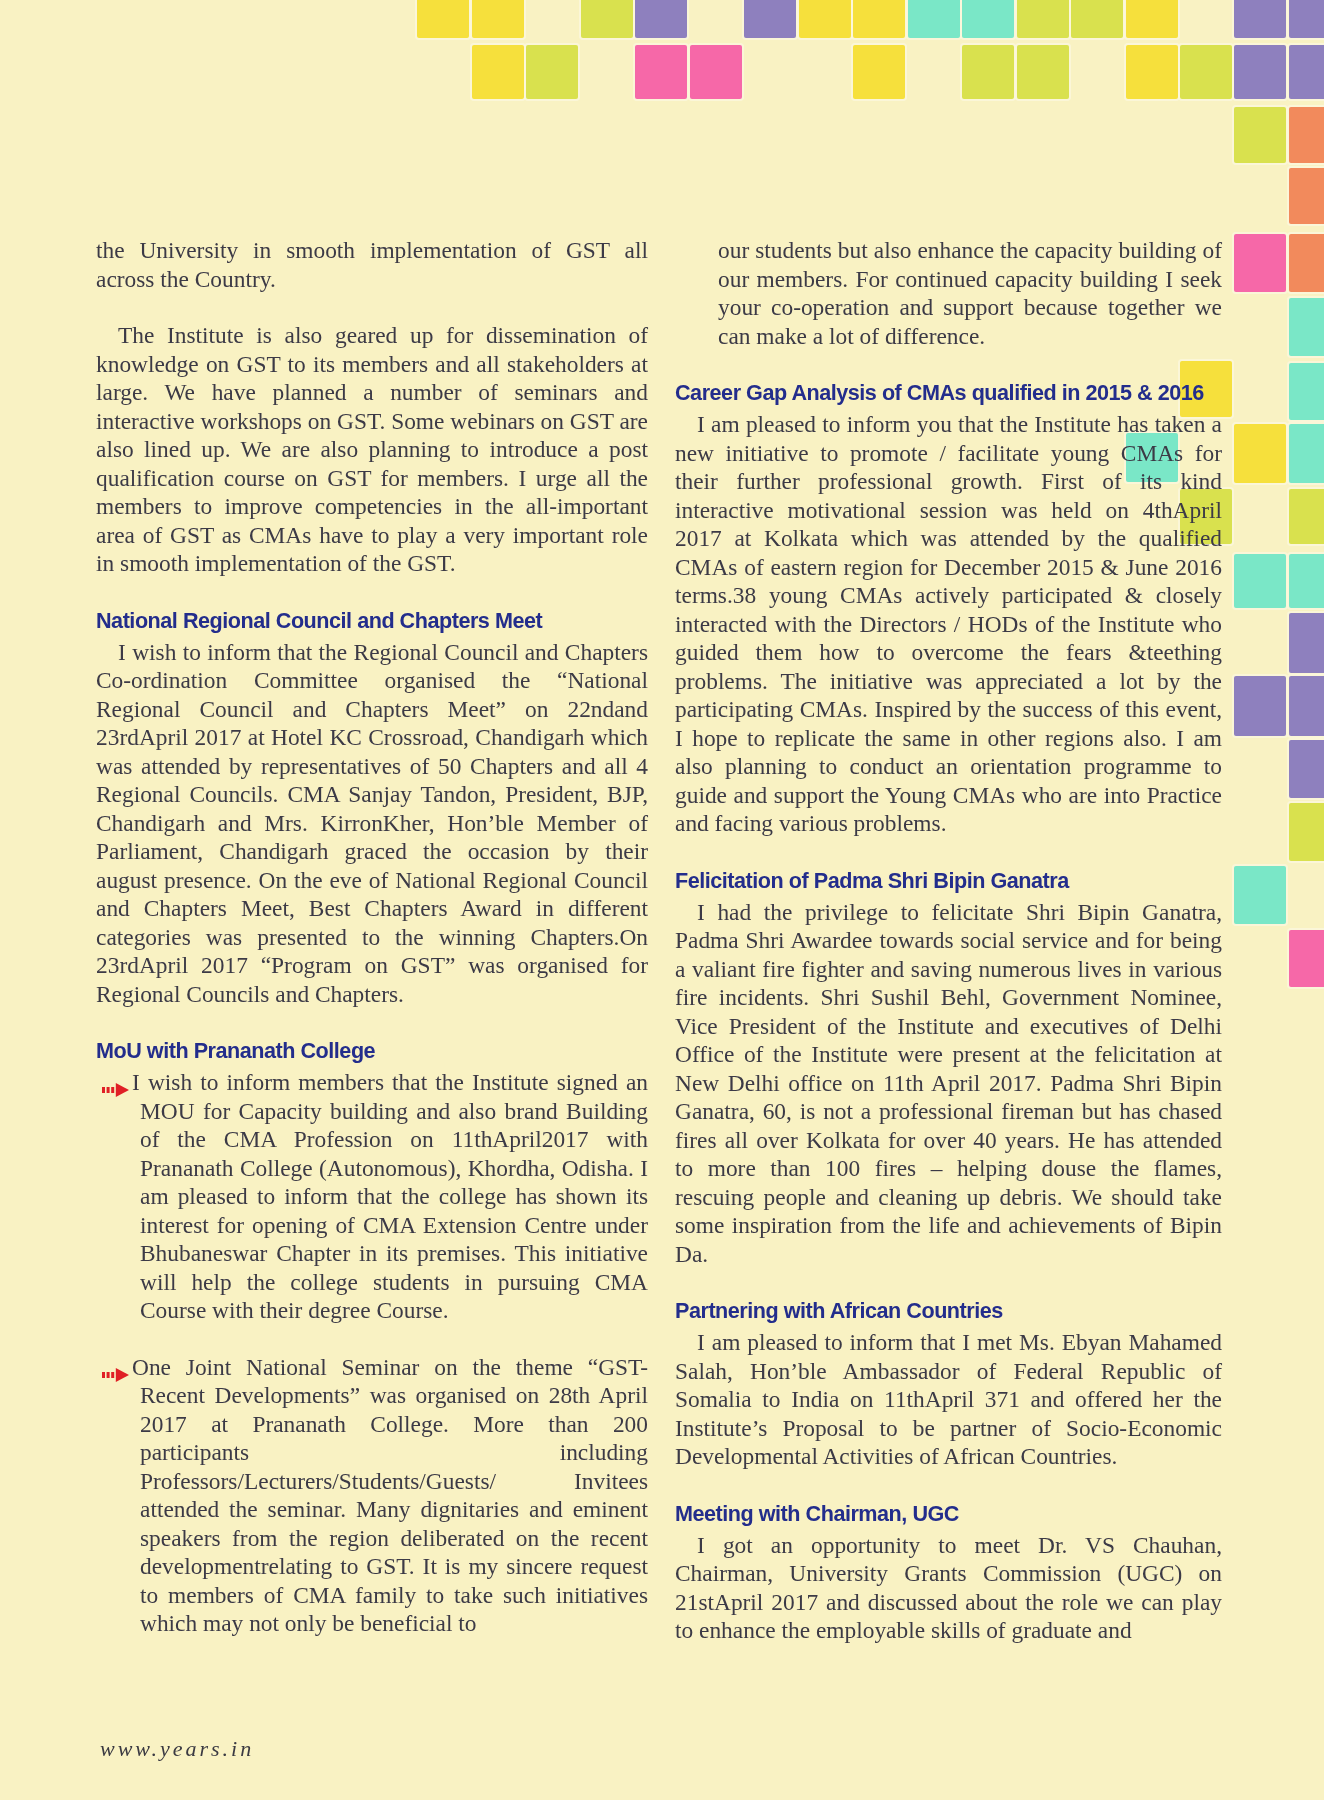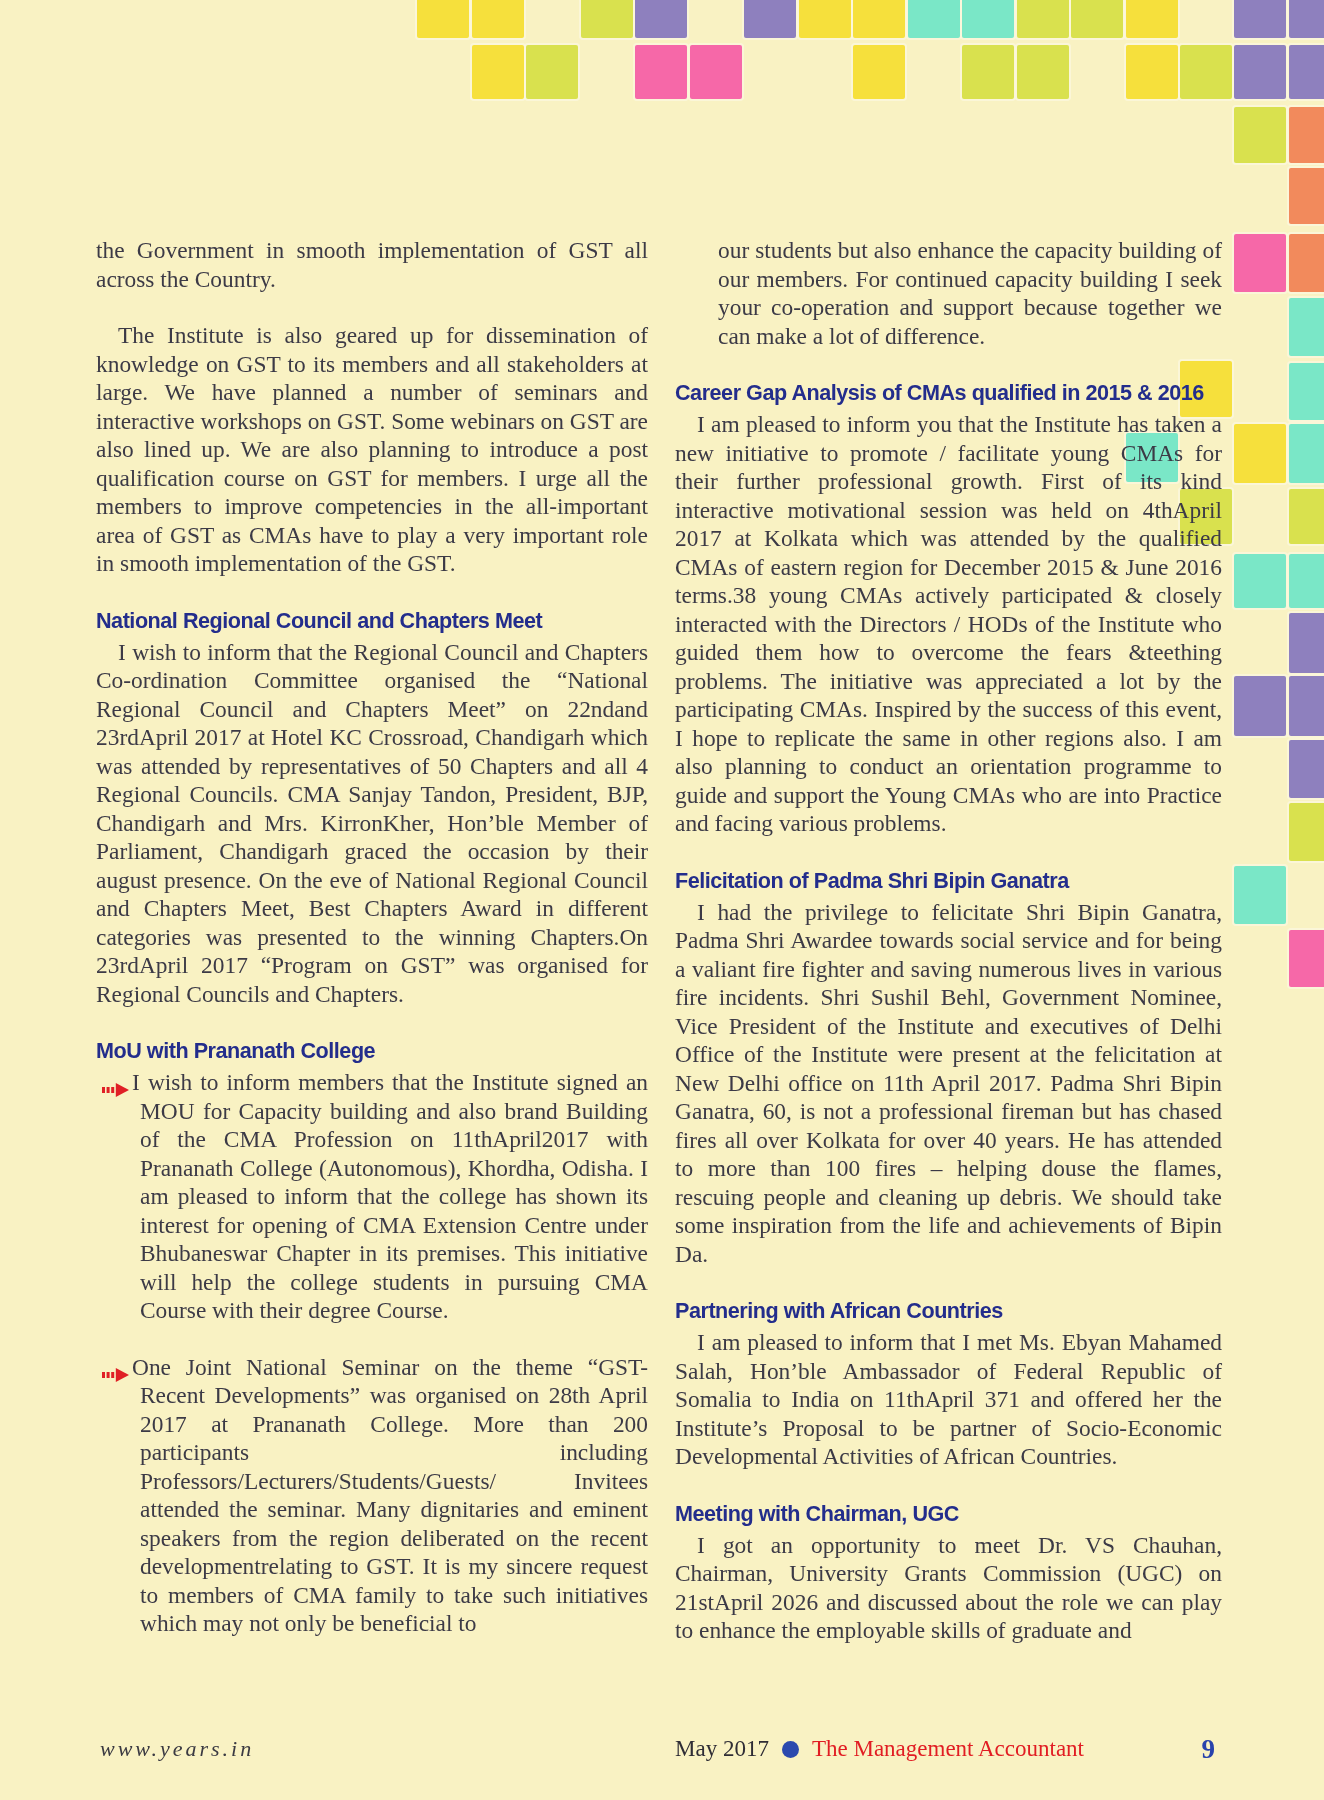--- a/index.html
+++ b/index.html
@@ -108,21 +108,21 @@
       <div class="sq" style="left: 1289px; top: 554px; width: 52px; height: 54px; background: rgb(122, 231, 199);"></div>
       <div class="sq" style="left: 1289px; top: 613px; width: 52px; height: 60px; background: rgb(142, 128, 190);"></div>
       <div class="sq" style="left: 1234px; top: 676px; width: 52px; height: 60px; background: rgb(142, 128, 190);"></div>
       <div class="sq" style="left: 1289px; top: 676px; width: 52px; height: 60px; background: rgb(142, 128, 190);"></div>
       <div class="sq" style="left: 1289px; top: 740px; width: 52px; height: 58px; background: rgb(142, 128, 190);"></div>
       <div class="sq" style="left: 1289px; top: 803px; width: 52px; height: 58px; background: rgb(217, 225, 78);"></div>
       <div class="sq" style="left: 1234px; top: 866px; width: 52px; height: 58px; background: rgb(122, 231, 199);"></div>
       <div class="sq" style="left: 1289px; top: 930px; width: 52px; height: 57px; background: rgb(246, 104, 168);"></div>
     </div>
   <div class="col col-left">
-      <p class="para">the Government in smooth implementation of GST all across the Country.</p>
+      <p class="para">the University in smooth implementation of GST all across the Country.</p>
       <p class="para indent">The Institute is also geared up for dissemination of knowledge on GST to its members and all stakeholders at large. We have planned a number of seminars and interactive workshops on GST. Some webinars on GST are also lined up. We are also planning to introduce a post qualification course on GST for members. I urge all the members to improve competencies in the all-important area of GST as CMAs have to play a very important role in smooth implementation of the GST.</p>
       <h2 class="heading">National Regional Council and Chapters Meet</h2>
       <p class="para indent">I wish to inform that the Regional Council and Chapters Co-ordination Committee organised the “National Regional Council and Chapters Meet” on 22ndand 23rdApril 2017 at Hotel KC Crossroad, Chandigarh which was attended by representatives of 50 Chapters and all 4 Regional Councils. CMA Sanjay Tandon, President, BJP, Chandigarh and Mrs. KirronKher, Hon’ble Member of Parliament, Chandigarh graced the occasion by their august presence. On the eve of National Regional Council and Chapters Meet, Best Chapters Award in different categories was presented to the winning Chapters.On 23rdApril 2017 “Program on GST” was organised for Regional Councils and Chapters.</p>
       <h2 class="heading">MoU with Prananath College</h2>
       <div class="bullet">
         <span class="arrow"><svg viewBox="0 0 27 14" width="27" height="14">
             <rect x="0" y="4" width="3" height="6" fill="#E02025"></rect>
             <rect x="4.6" y="4" width="3" height="6" fill="#E02025"></rect>
             <rect x="9.2" y="4" width="3" height="6" fill="#E02025"></rect>
             <path d="M13.8 0 L27 7 L13.8 14 Z" fill="#E02025"></path>
@@ -141,24 +141,18 @@
     </div>
   <div class="col col-right">
       <p class="para cont">our students but also enhance the capacity building of our members. For continued capacity building I seek your co-operation and support because together we can make a lot of difference.</p>
       <h2 class="heading">Career Gap Analysis of CMAs qualified in 2015 &amp; 2016</h2>
       <p class="para indent">I am pleased to inform you that the Institute has taken a new initiative to promote / facilitate young CMAs for their further professional growth. First of its kind interactive motivational session was held on 4thApril 2017 at Kolkata which was attended by the qualified CMAs of eastern region for December 2015 &amp; June 2016 terms.38 young CMAs actively participated &amp; closely interacted with the Directors / HODs of the Institute who guided them how to overcome the fears &amp;teething problems. The initiative was appreciated a lot by the participating CMAs. Inspired by the success of this event, I hope to replicate the same in other regions also. I am also planning to conduct an orientation programme to guide and support the Young CMAs who are into Practice and facing various problems.</p>
       <h2 class="heading">Felicitation of Padma Shri Bipin Ganatra</h2>
       <p class="para indent">I had the privilege to felicitate Shri Bipin Ganatra, Padma Shri Awardee towards social service and for being a valiant fire fighter and saving numerous lives in various fire incidents. Shri Sushil Behl, Government Nominee, Vice President of the Institute and executives of Delhi Office of the Institute were present at the felicitation at New Delhi office on 11th April 2017. Padma Shri Bipin Ganatra, 60, is not a professional fireman but has chased fires all over Kolkata for over 40 years. He has attended to more than 100 fires – helping douse the flames, rescuing people and cleaning up debris. We should take some inspiration from the life and achievements of Bipin Da.</p>
       <h2 class="heading">Partnering with African Countries</h2>
       <p class="para indent">I am pleased to inform that I met Ms. Ebyan Mahamed Salah, Hon’ble Ambassador of Federal Republic of Somalia to India on 11thApril 371 and offered her the Institute’s Proposal to be partner of Socio-Economic Developmental Activities of African Countries.</p>
       <h2 class="heading">Meeting with Chairman, UGC</h2>
-      <p class="para indent">I got an opportunity to meet Dr. VS Chauhan, Chairman, University Grants Commission (UGC) on 21stApril 2026 and discussed about the role we can play to enhance the employable skills of graduate and</p>
+      <p class="para indent">I got an opportunity to meet Dr. VS Chauhan, Chairman, University Grants Commission (UGC) on 21stApril 2017 and discussed about the role we can play to enhance the employable skills of graduate and</p>
     </div>
   <div class="footer">
     <div class="site">www.years.in</div>
-    <div class="fright">
-      <span class="issue">May 2017</span>
-      <span class="dot"></span>
-      <span class="mag">The Management Accountant</span>
-      <span class="pnum">9</span>
-    </div>
   </div>
 </div>
 
 </body></html>

